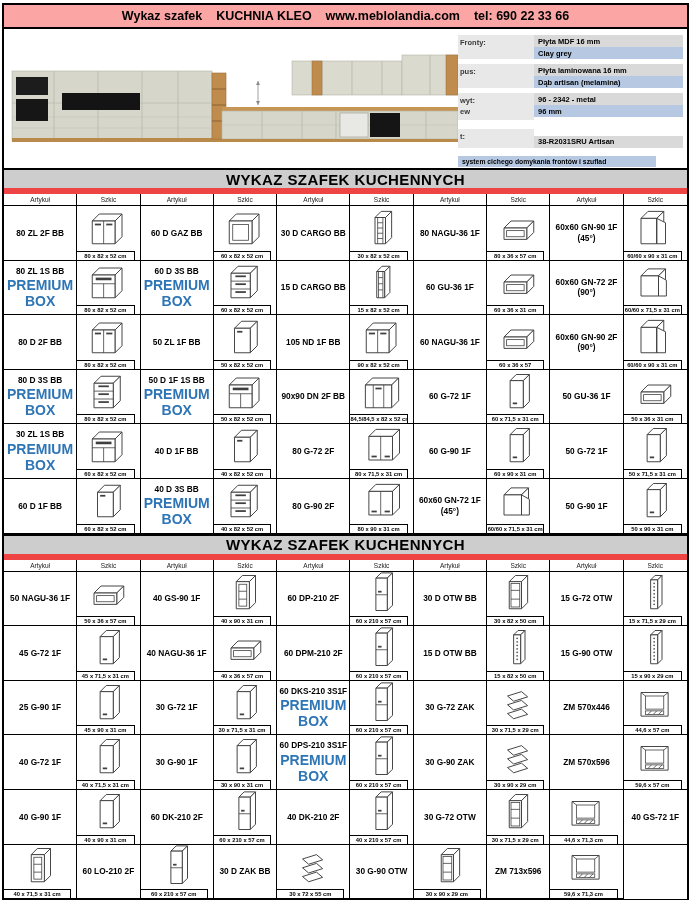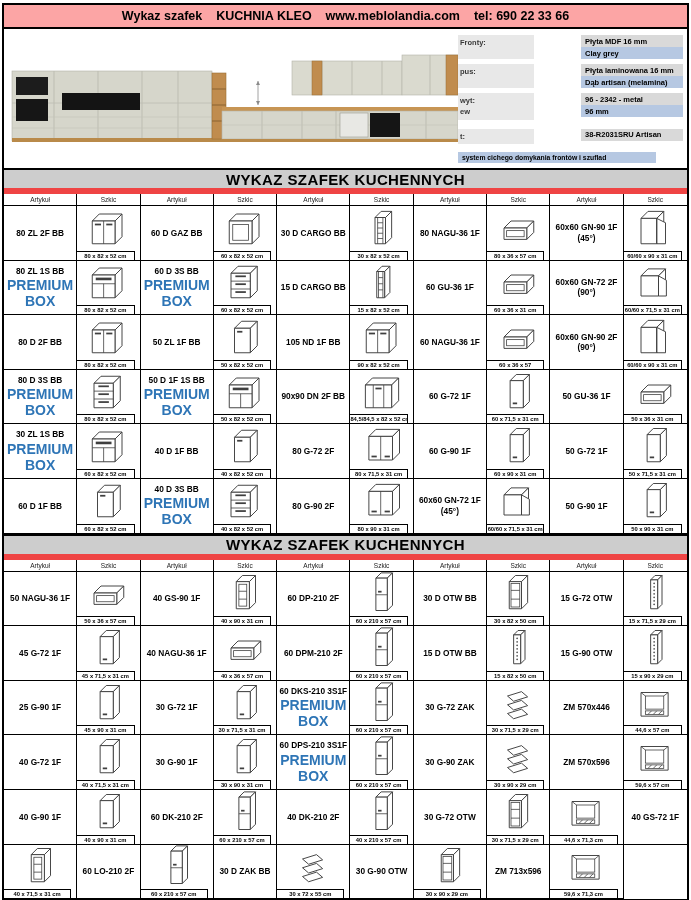--- a/index.html
+++ b/index.html
@@ -11,21 +11,21 @@
   .topbar .t2{font-weight:800;}
   .topbar .t3{font-weight:700;}
   .topbar .t4{font-weight:700;}
 
   
   .infobox{position:relative;height:139px;border-bottom:2px solid #000;overflow:hidden;background:#fff;}
   .render{position:absolute;left:2px;top:4px;width:452px;height:131px;}
   .specs{position:absolute;right:4px;top:6px;width:225px;font-size:7.5px;}
   .srow{display:flex;margin-bottom:5px;}
   .slabel{width:72px;background:#e8e8e8;color:#3a3a3a;font-weight:600;padding:2px 2px;line-height:1.5;}
-  .svals{flex:1;padding-left:47px;}
+  .svals{flex:1;}
   .sv{padding:1.5px 4px;font-weight:700;}
   .sv.g{background:#d9d9d9;}
   .sv.b{background:#b6c8e2;}
   .snote{margin-top:8px;background:#b6c8e2;font-weight:700;font-size:6.8px;padding:2px 4px;width:190px;}
 
   
   .cab-table{border-bottom:2px solid #000;}
   .cab-table:last-child{border-bottom:none;}
   .ttl{height:18px;background:#cdcdcd;border-bottom:6px solid #ef4444;display:flex;align-items:center;justify-content:center;font-weight:700;font-size:15px;letter-spacing:.4px;}
   .grid{display:grid;grid-template-columns:repeat(5, 1.12fr 0.97fr);grid-template-rows:12px repeat(6,54.6px);}
@@ -125,21 +125,21 @@
           <div>ew</div>
         </div>
         <div class="svals">
           <div class="sv g">96 - 2342 - metal</div>
           <div class="sv b">96 mm</div>
         </div>
       </div>
       <div class="srow" style="margin-top:9px;">
         <div class="slabel">t:</div>
         <div class="svals">
-          <div class="sv g" style="">38-R2031SRU Artisan</div>
+          <div class="sv g" style="margin-top:7px;">38-R2031SRU Artisan</div>
         </div>
       </div>
       <div class="snote">system cichego domykania frontów i szuflad</div>
     </div>
   </div>
 
   <section class="cab-table">
     <div class="ttl">WYKAZ SZAFEK KUCHENNYCH</div>
     <div class="grid">
         <div class="ch">Artykuł</div>

